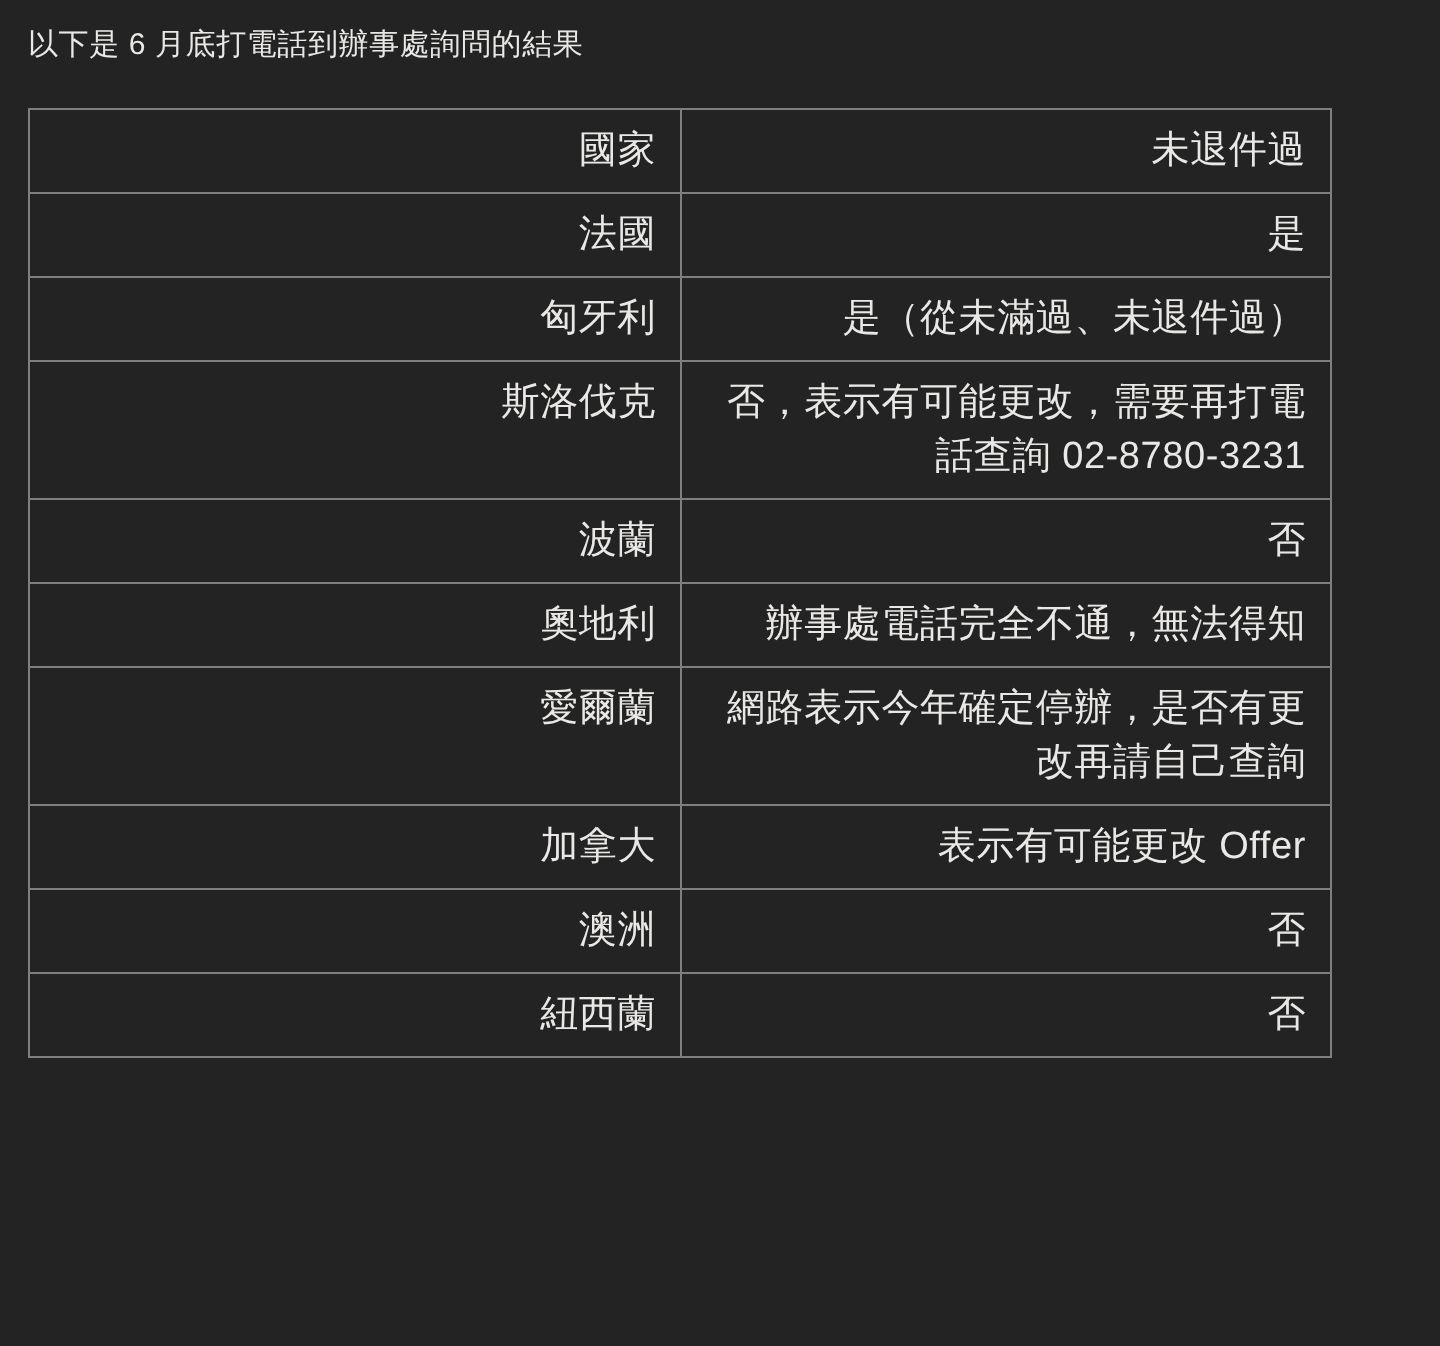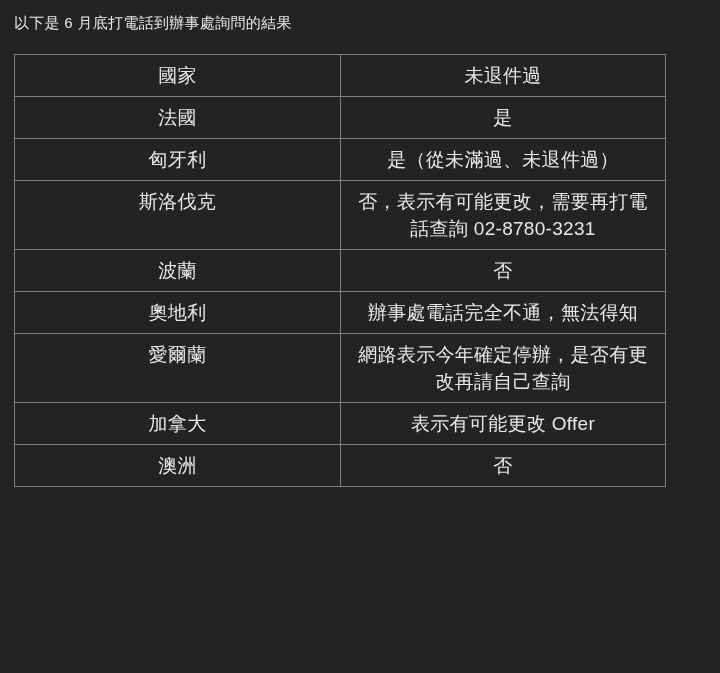--- a/index.html
+++ b/index.html
@@ -27,21 +27,21 @@
     width: 651px;
     margin: 18px 0 0 14px;
   }
   table.results th,
   table.results td {
     border: 1px solid #7f7f7f;
     padding: 7px 12px 7px 12px;
     font-size: 19px;
     line-height: 27px;
     font-weight: normal;
-    text-align: center;
+    text-align: right;
     vertical-align: top;
     letter-spacing: 0.3px;
     word-break: break-word;
   }
 </style>
 </head>
 <body>
 
 <p class="title">以下是 6 月底打電話到辦事處詢問的結果</p>
 
@@ -82,14 +82,18 @@
       <td>網路表示今年確定停辦，是否有更改再請自己查詢</td>
     </tr>
     <tr>
       <td>加拿大</td>
       <td>表示有可能更改 Offer</td>
     </tr>
     <tr>
       <td>澳洲</td>
       <td>否</td>
     </tr>
+    <tr>
+      <td>紐西蘭</td>
+      <td>否</td>
+    </tr>
   </tbody>
 </table>
 
 </body></html>

